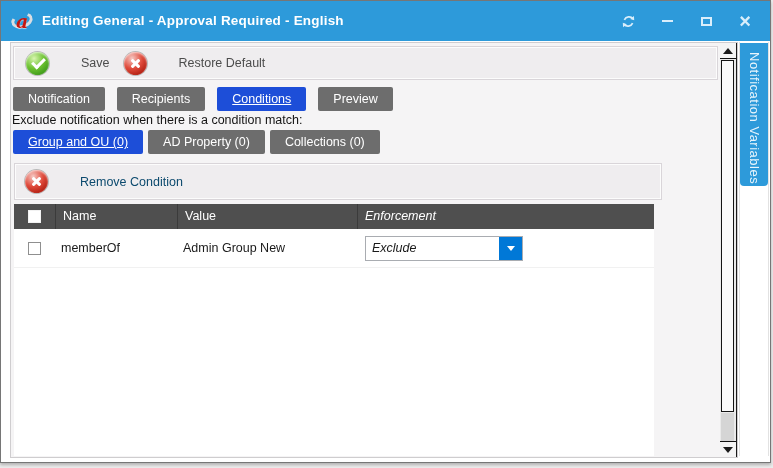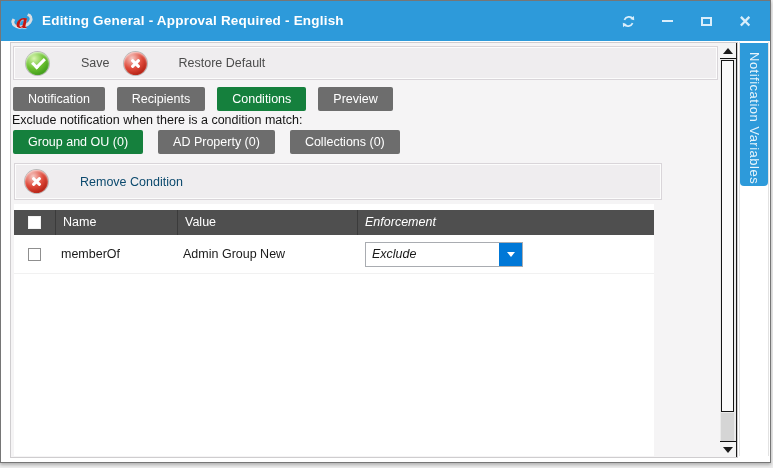--- a/index.html
+++ b/index.html
@@ -48,30 +48,30 @@
   .glyph-x::before,.glyph-x::after{content:"";position:absolute;left:10px;top:6px;
           width:3px;height:11px;background:#fff;border-radius:1px;}
   .glyph-x::before{transform:rotate(45deg);}
   .glyph-x::after{transform:rotate(-45deg);}
   .glyph-plus::before,.glyph-plus::after{content:"";position:absolute;background:#fff;border-radius:1px;}
   .glyph-plus::before{left:5px;top:10px;width:13px;height:3px;}
   .glyph-plus::after{left:10px;top:5px;width:3px;height:13px;}
 
   
   .tabs{position:absolute;left:2px;top:44px;display:flex;gap:12px;}
-  .subtabs{position:absolute;left:2px;top:87px;display:flex;gap:15px;}
+  .subtabs{position:absolute;left:2px;top:87px;display:flex;gap:5px;}
   .tab{height:24px;line-height:24px;padding:0 15px;background:#6d6d6d;color:#fff;
        font-size:12.5px;border-radius:2px;cursor:pointer;white-space:nowrap;}
-  .tab.active{background:#15803d;}
+  .tab.active{background:#1d4ed8;text-decoration:underline;}
 
   .exclude-label{position:absolute;left:1px;top:70px;font-size:12.5px;color:#141414;}
 
   
   .tablewrap{position:absolute;left:3px;top:161px;width:640px;bottom:1px;background:#ffffff;}
-  .thead{height:25px;background:#4f4f4f;display:flex;margin-top:6px;}
+  .thead{height:25px;background:#4f4f4f;display:flex;}
   .col-cb{width:41px;flex:none;display:flex;align-items:center;justify-content:center;}
   .col-name{width:122px;flex:none;}
   .col-value{width:180px;flex:none;}
   .col-enf{flex:1;font-style:italic;}
   .thead .cell{line-height:25px;color:#fff;font-size:12.5px;padding-left:7px;
        box-sizing:border-box;}
   .thead .col-cb,.thead .col-name,.thead .col-value{border-right:1px solid #3b3b3b;}
   .cb{width:13px;height:13px;background:#fff;box-sizing:border-box;cursor:pointer;}
   .cb.header{border:1px solid #f2f2f2;}
   .cb.row{border:1px solid #8f8f8f;}

